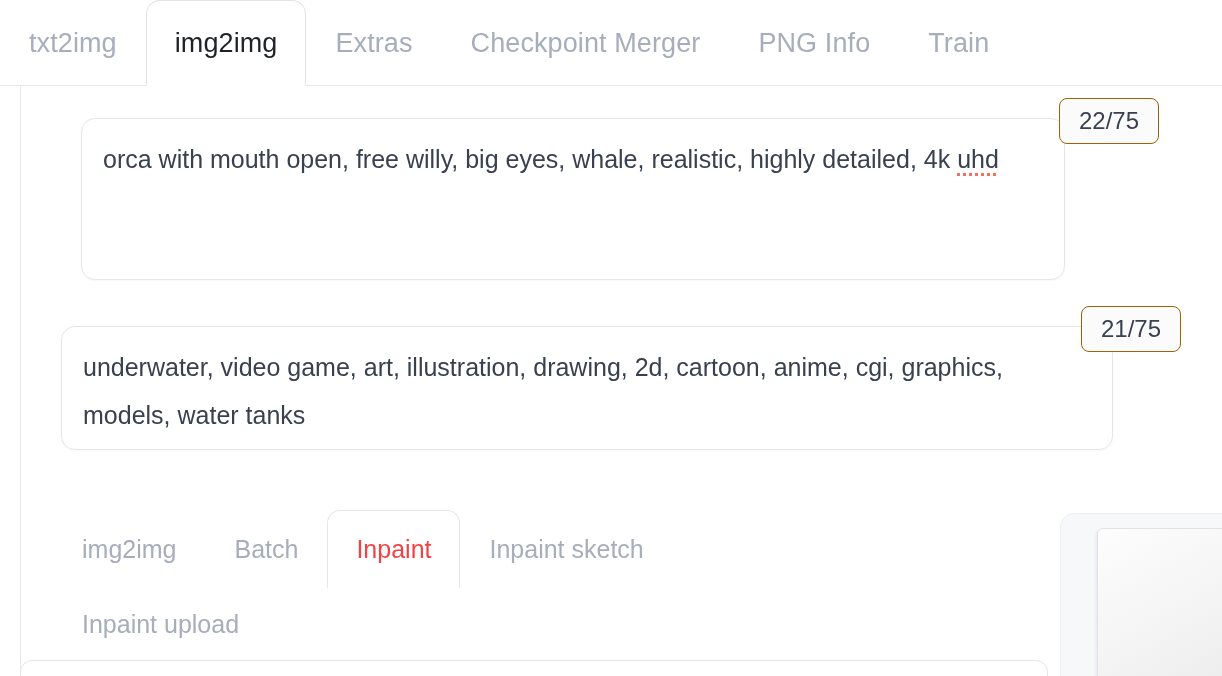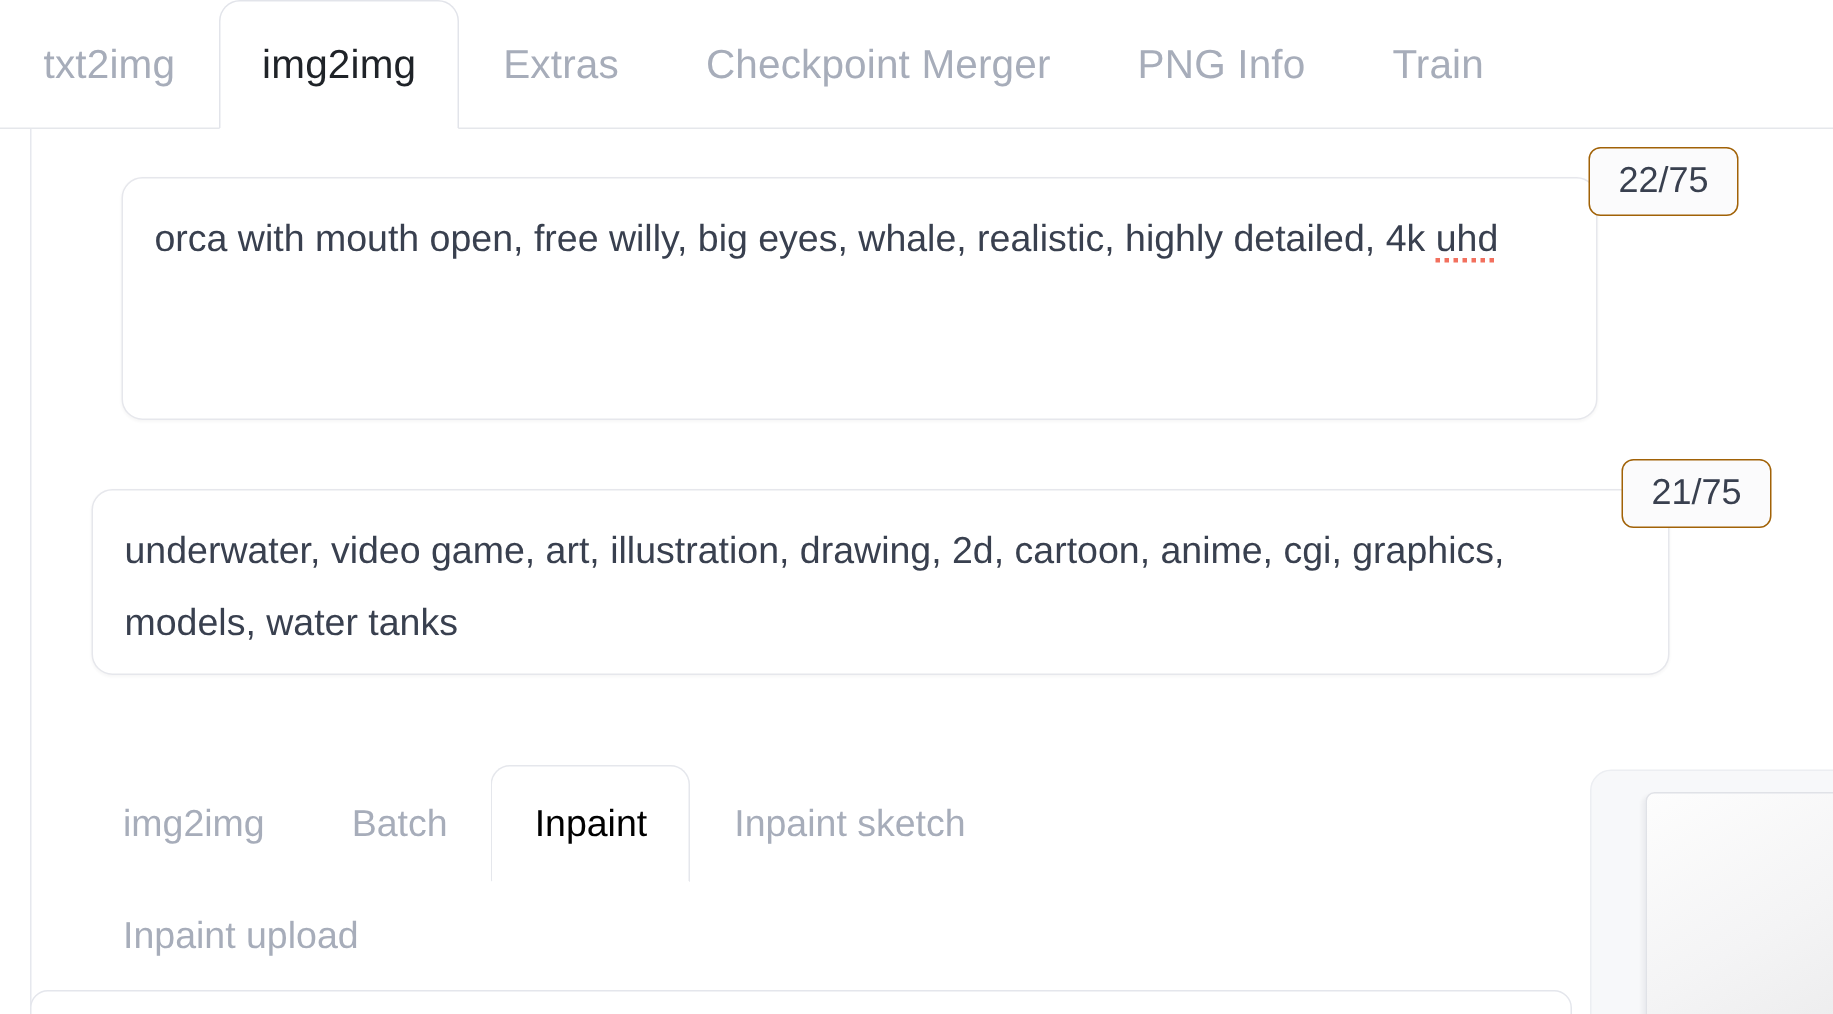--- a/index.html
+++ b/index.html
@@ -142,21 +142,21 @@
     align-items: center;
     justify-content: center;
     padding: 0 28px;
     font-size: 25px;
     color: #a7adba;
     white-space: nowrap;
     border: 1px solid transparent;
     background: transparent;
   }
   .subtab.active {
-    color: #000000;
+    color: #ef4444;
     background: #ffffff;
     border: 1px solid #e5e7ec;
     border-bottom-color: #ffffff;
     border-top-left-radius: 13px;
     border-top-right-radius: 13px;
     align-items: center;
   }
   .subtab-row2 {
     display: flex;
     align-items: center;

